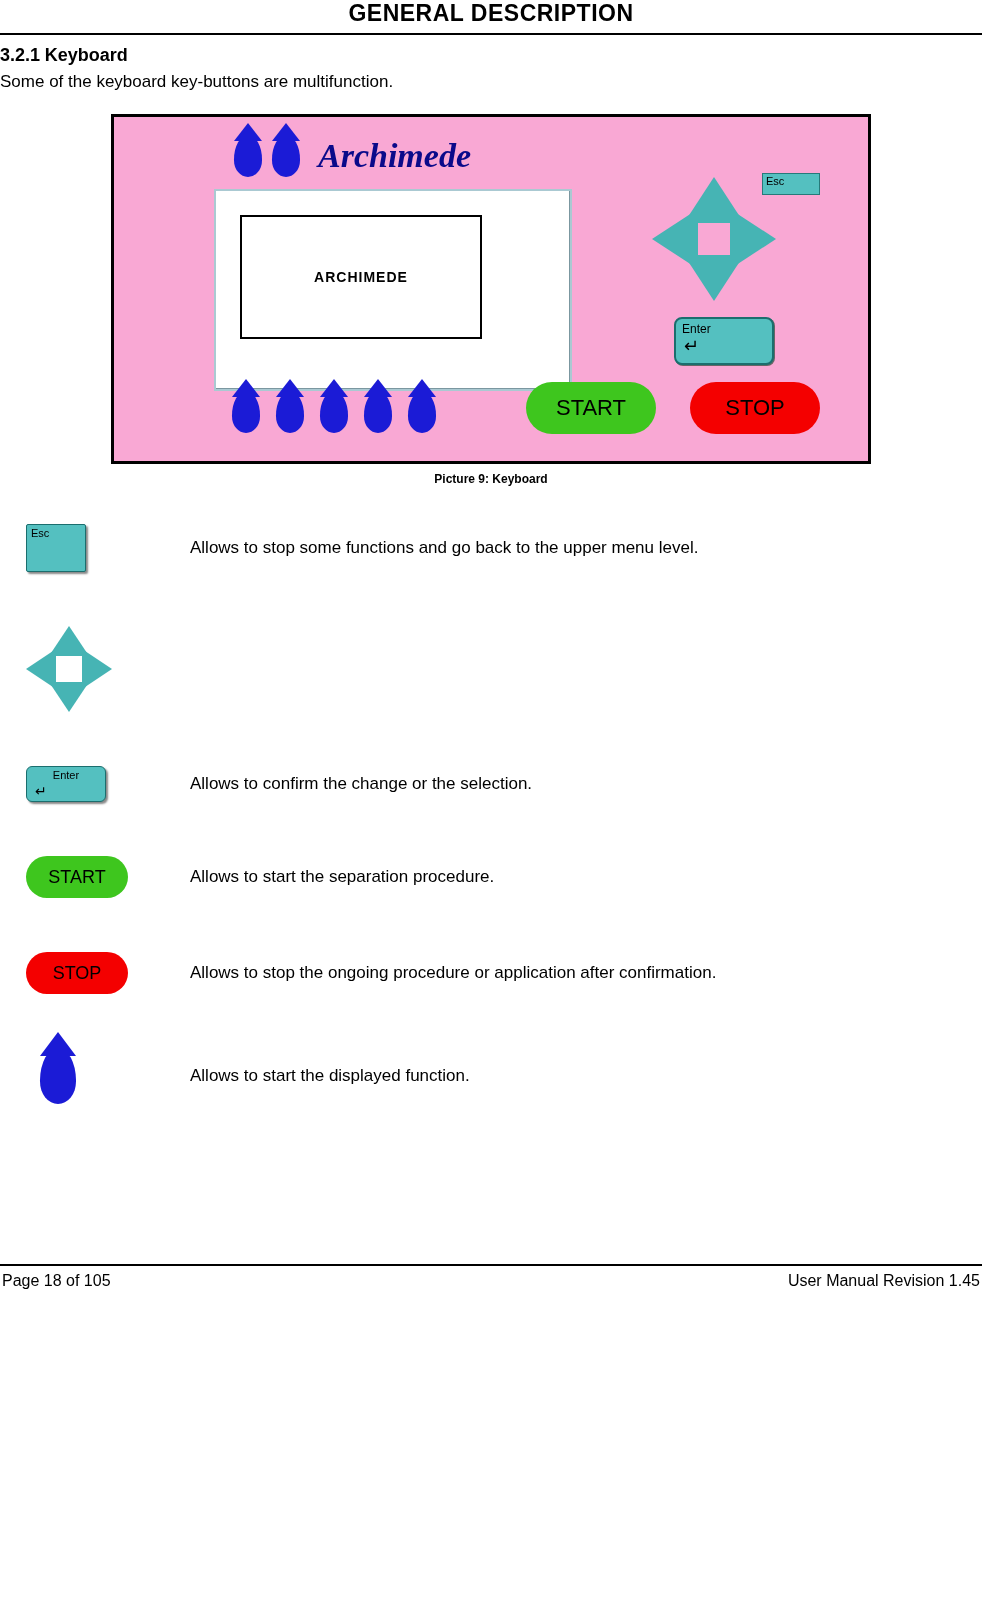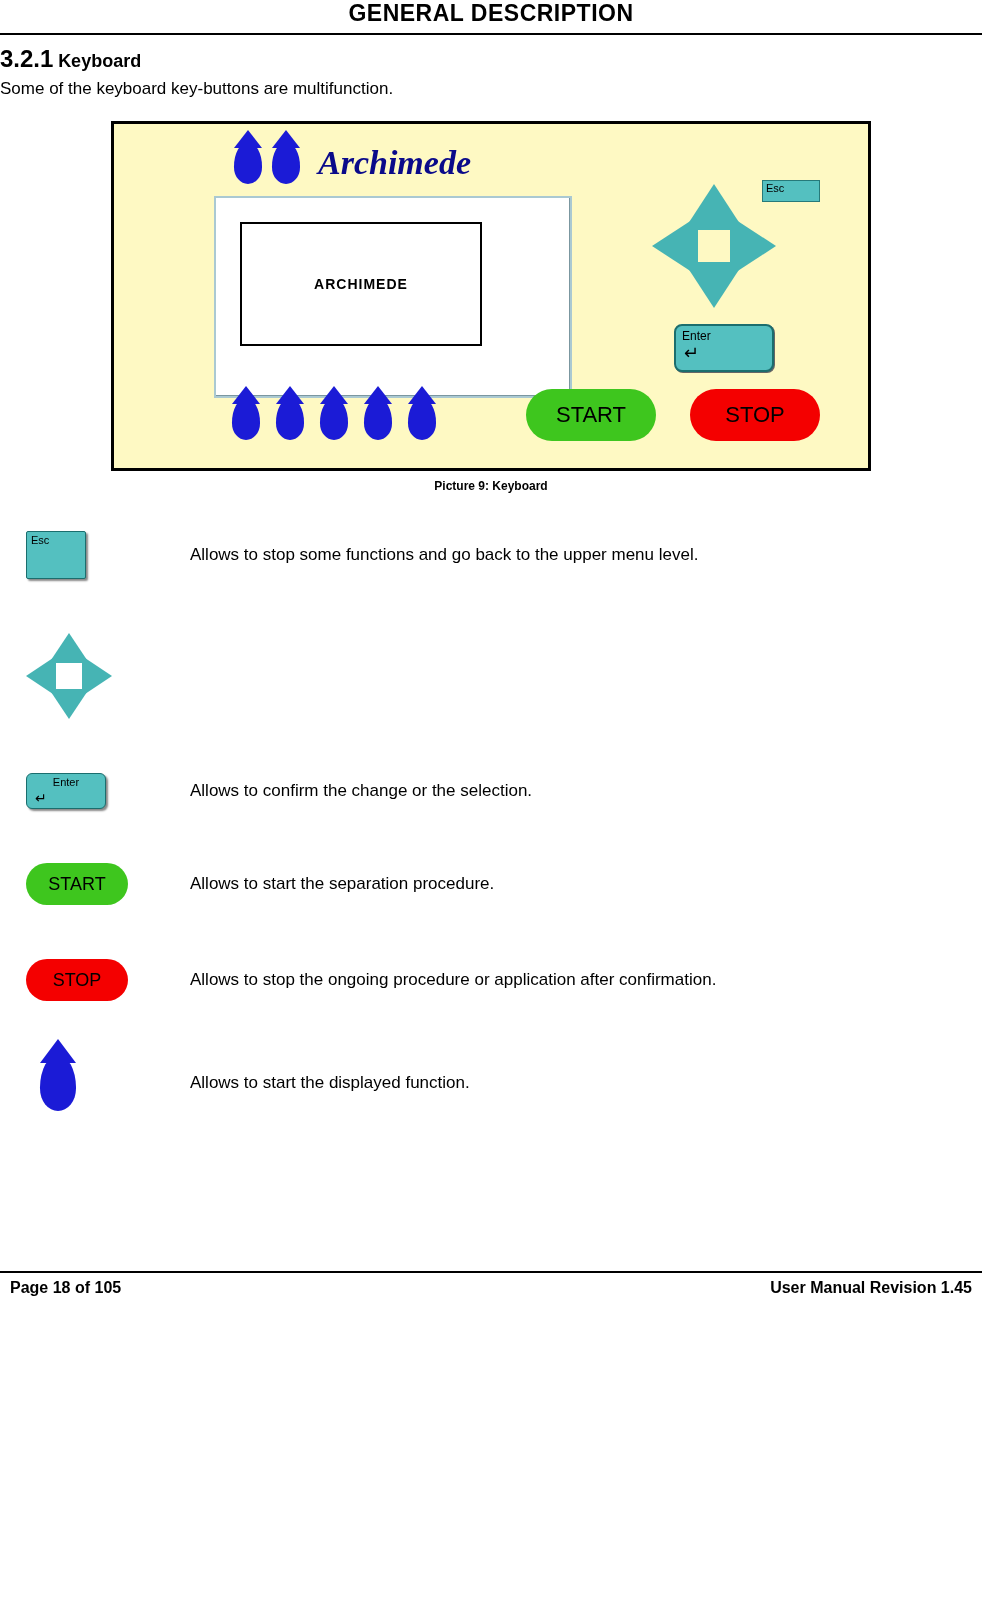--- a/index.html
+++ b/index.html
@@ -29,36 +29,36 @@
     border-top: 2px solid #000;
     margin: 2px 0 10px 0;
   }
   .hr-footer {
     border: none;
     border-top: 2px solid #000;
     margin: 10px 0 6px 0;
   }
   .section-num {
     font-weight: bold;
-    font-size: 24px;
+    font-size: 18px;
   }
   .section-title {
     font-weight: bold;
     font-size: 18px;
   }
   .body-text {
     margin-top: 6px;
     font-size: 17px;
   }
   .keyboard-frame {
     width: 760px;
     height: 350px;
     margin: 22px auto 8px auto;
     border: 3px solid #000;
-    background: #fef9c3;
+    background: #f9a8d4;
     position: relative;
     box-sizing: border-box;
   }
   .logo-row {
     position: absolute;
     top: 18px;
     left: 120px;
     display: flex;
     align-items: center;
     gap: 10px;
@@ -289,22 +289,21 @@
   .drop-small::before{
     content:"";position:absolute;top:-16px;left:50%;transform:translateX(-50%);
     width:0;height:0;
     border-left:18px solid transparent;border-right:18px solid transparent;
     border-bottom:24px solid #1b1bd6;
   }
   .footer{
     display:flex;
     justify-content:space-between;
     font-size:16px;
-    padding:0 10px;
-    font-weight:bold;
+    padding:0 2px;
   }
   .spacer-big{height:150px;}
 </style>
 </head>
 <body>
 
 <div class="page">
   <div class="title-wrap">
     <span class="title">GENERAL DESCRIPTION</span>
   </div>

